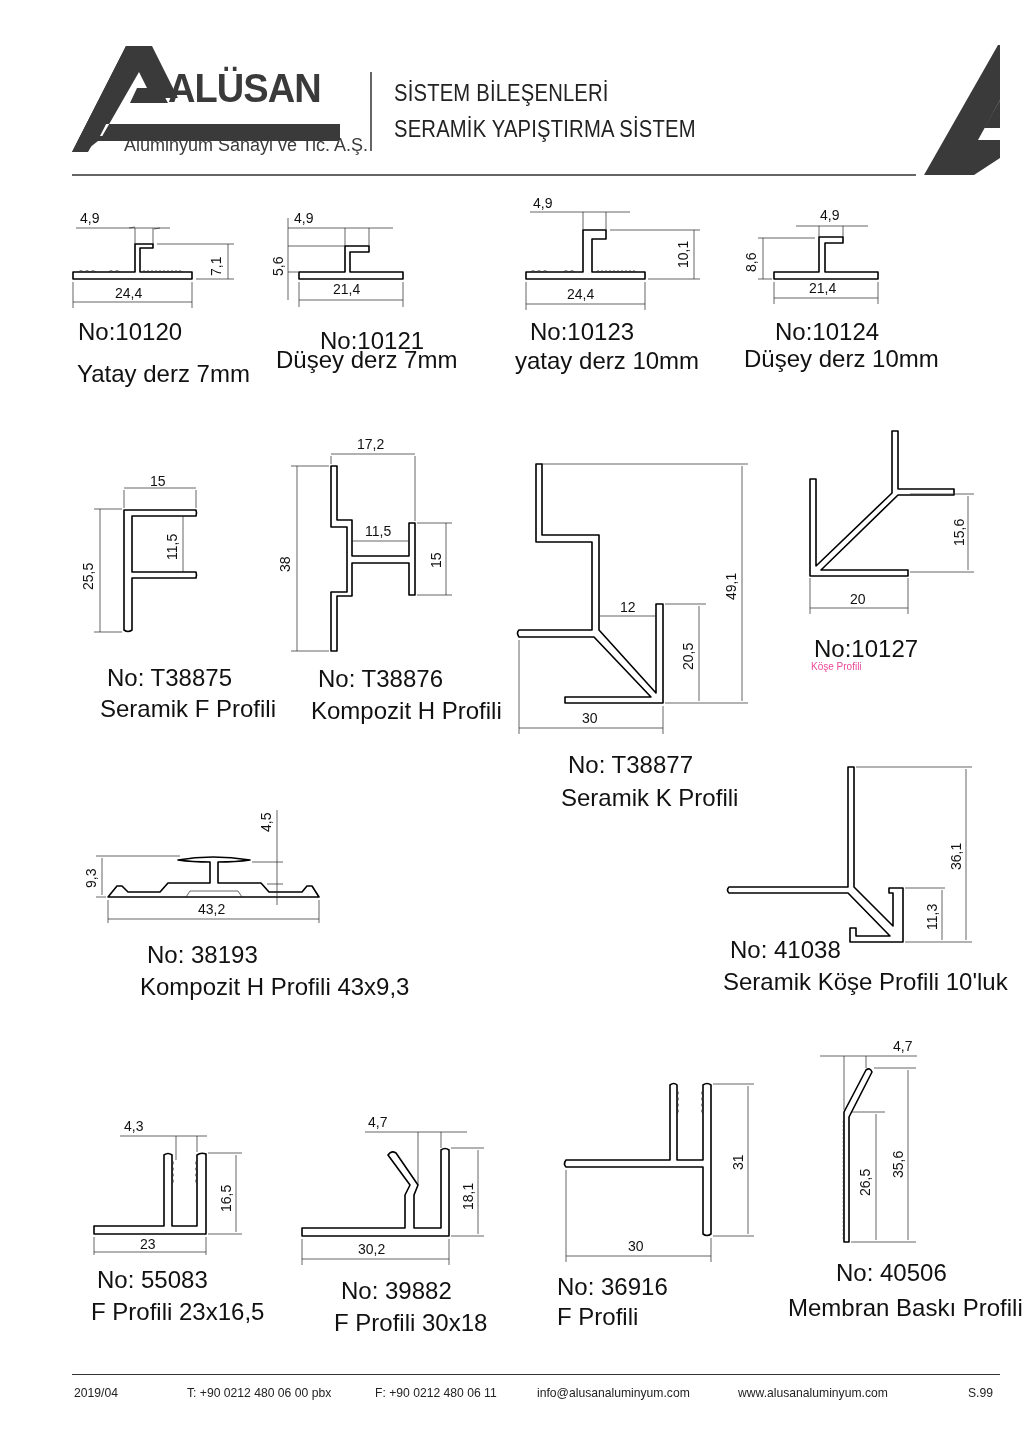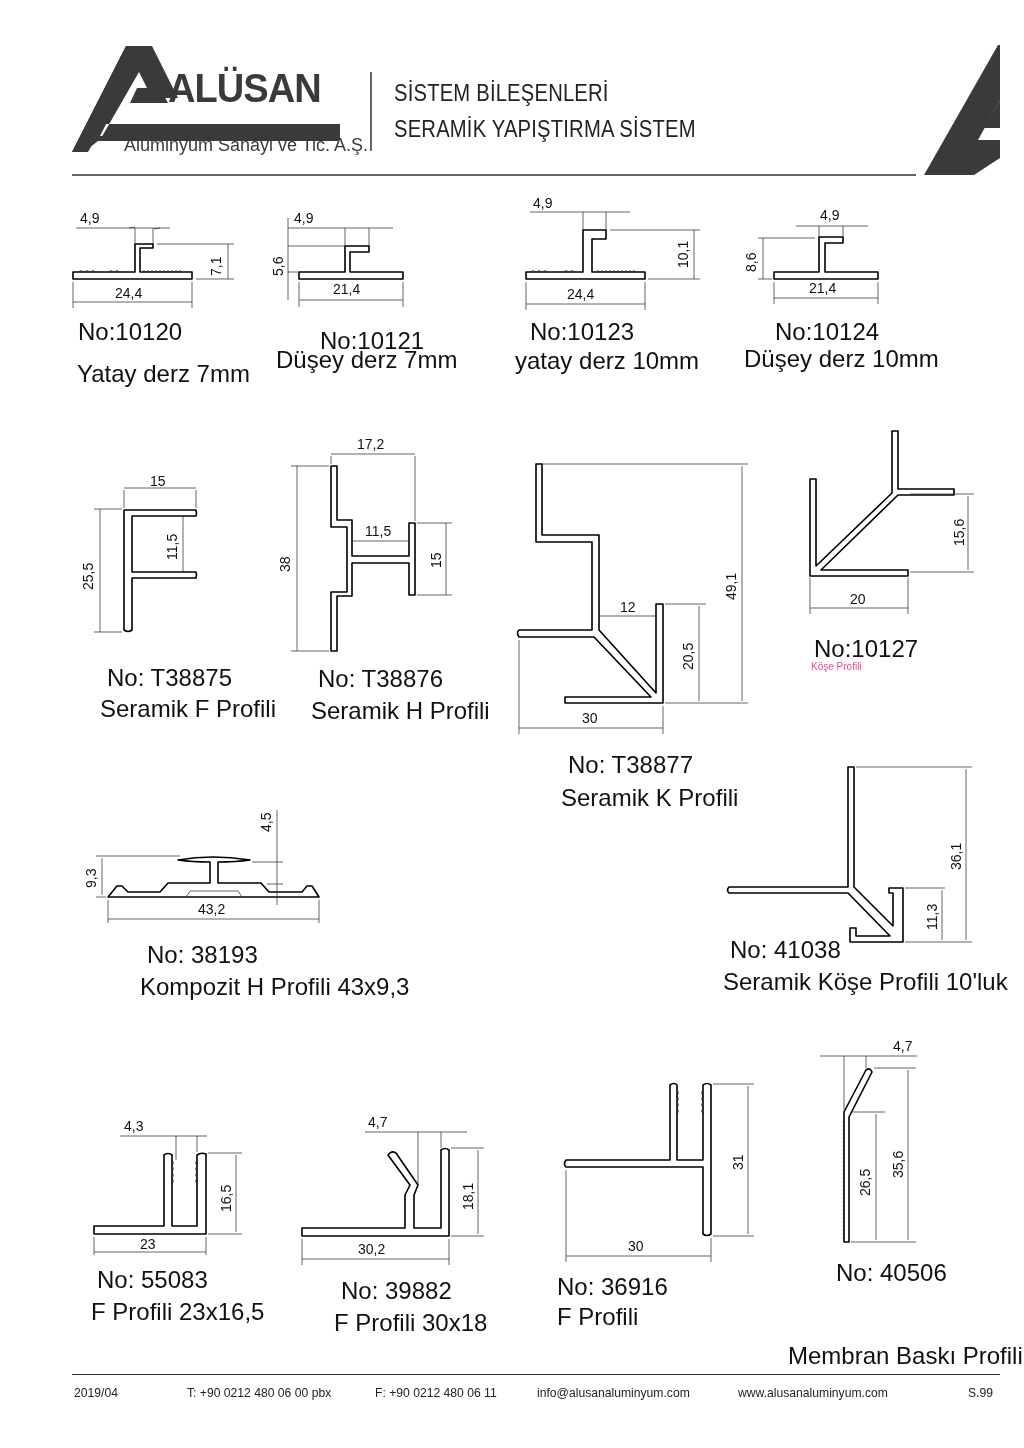--- a/index.html
+++ b/index.html
@@ -160,39 +160,39 @@
 <div class="abs lbl" style="left:320px;top:318px;margin-top:9px;">No:10121</div>
 <div class="abs lbl" style="left:276px;top:346px;">Düşey derz 7mm</div>
 <div class="abs lbl" style="left:530px;top:318px;">No:10123</div>
 <div class="abs lbl" style="left:515px;top:347px;">yatay derz 10mm</div>
 <div class="abs lbl" style="left:775px;top:318px;">No:10124</div>
 <div class="abs lbl" style="left:744px;top:345px;">Düşey derz 10mm</div>
 
 <div class="abs lbl" style="left:107px;top:664px;">No: T38875</div>
 <div class="abs lbl" style="left:100px;top:695px;">Seramik F Profili</div>
 <div class="abs lbl" style="left:318px;top:665px;">No: T38876</div>
-<div class="abs lbl" style="left:311px;top:697px;">Seramik H Profili</div>
+<div class="abs lbl" style="left:311px;top:697px;">Kompozit H Profili</div>
 <div class="abs lbl" style="left:568px;top:751px;">No: T38877</div>
 <div class="abs lbl" style="left:561px;top:784px;">Seramik K Profili</div>
 <div class="abs lbl" style="left:814px;top:635px;">No:10127</div>
 <div class="abs lbl-sm" style="left:811px;top:661px;">Köşe Profili</div>
 
 <div class="abs lbl" style="left:147px;top:941px;">No: 38193</div>
 <div class="abs lbl" style="left:140px;top:973px;">Kompozit H Profili 43x9,3</div>
 <div class="abs lbl" style="left:730px;top:936px;">No: 41038</div>
 <div class="abs lbl" style="left:723px;top:968px;">Seramik Köşe Profili 10'luk</div>
 
 <div class="abs lbl" style="left:97px;top:1266px;">No: 55083</div>
 <div class="abs lbl" style="left:91px;top:1298px;">F Profili 23x16,5</div>
 <div class="abs lbl" style="left:341px;top:1277px;">No: 39882</div>
 <div class="abs lbl" style="left:334px;top:1309px;">F Profili 30x18</div>
 <div class="abs lbl" style="left:557px;top:1273px;">No: 36916</div>
 <div class="abs lbl" style="left:557px;top:1303px;">F Profili</div>
 <div class="abs lbl" style="left:836px;top:1259px;">No: 40506</div>
-<div class="abs lbl" style="left:788px;top:1342px;text-align:right;">Membran Baskı Profili</div>
+<div class="abs lbl" style="left:788px;top:1294px;text-align:right;">Membran Baskı Profili</div>
 
 <div class="abs" style="left:72px;top:1374px;width:928px;height:0;border-top:1.5px solid #333;"></div>
 <div class="abs foot" style="left:74px;top:1385px;">2019/04</div>
 <div class="abs foot" style="left:187px;top:1385px;">T: +90 0212 480 06 00 pbx</div>
 <div class="abs foot" style="left:375px;top:1385px;">F: +90 0212 480 06 11</div>
 <div class="abs foot" style="left:537px;top:1385px;">info@alusanaluminyum.com</div>
 <div class="abs foot" style="left:738px;top:1385px;">www.alusanaluminyum.com</div>
 <div class="abs foot" style="left:968px;top:1385px;">S.99</div>
 
 </body></html>

